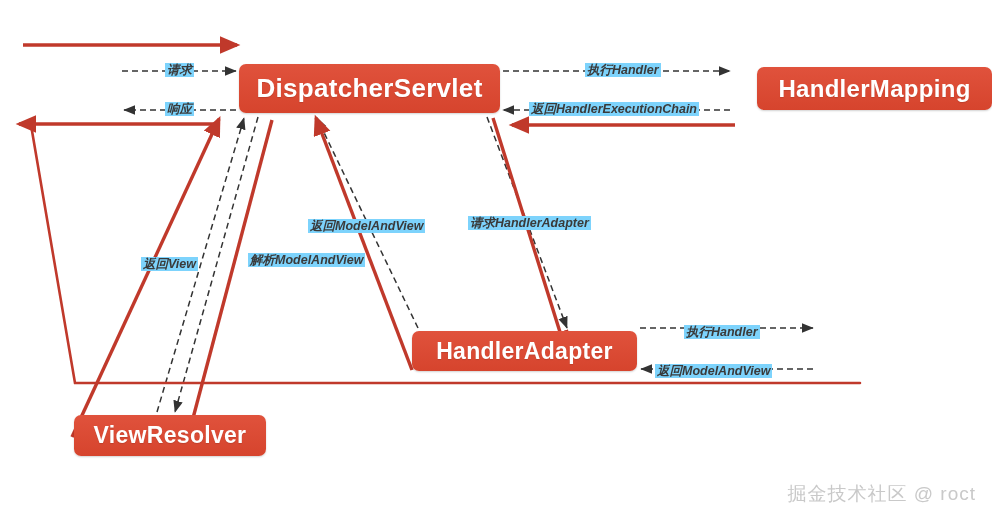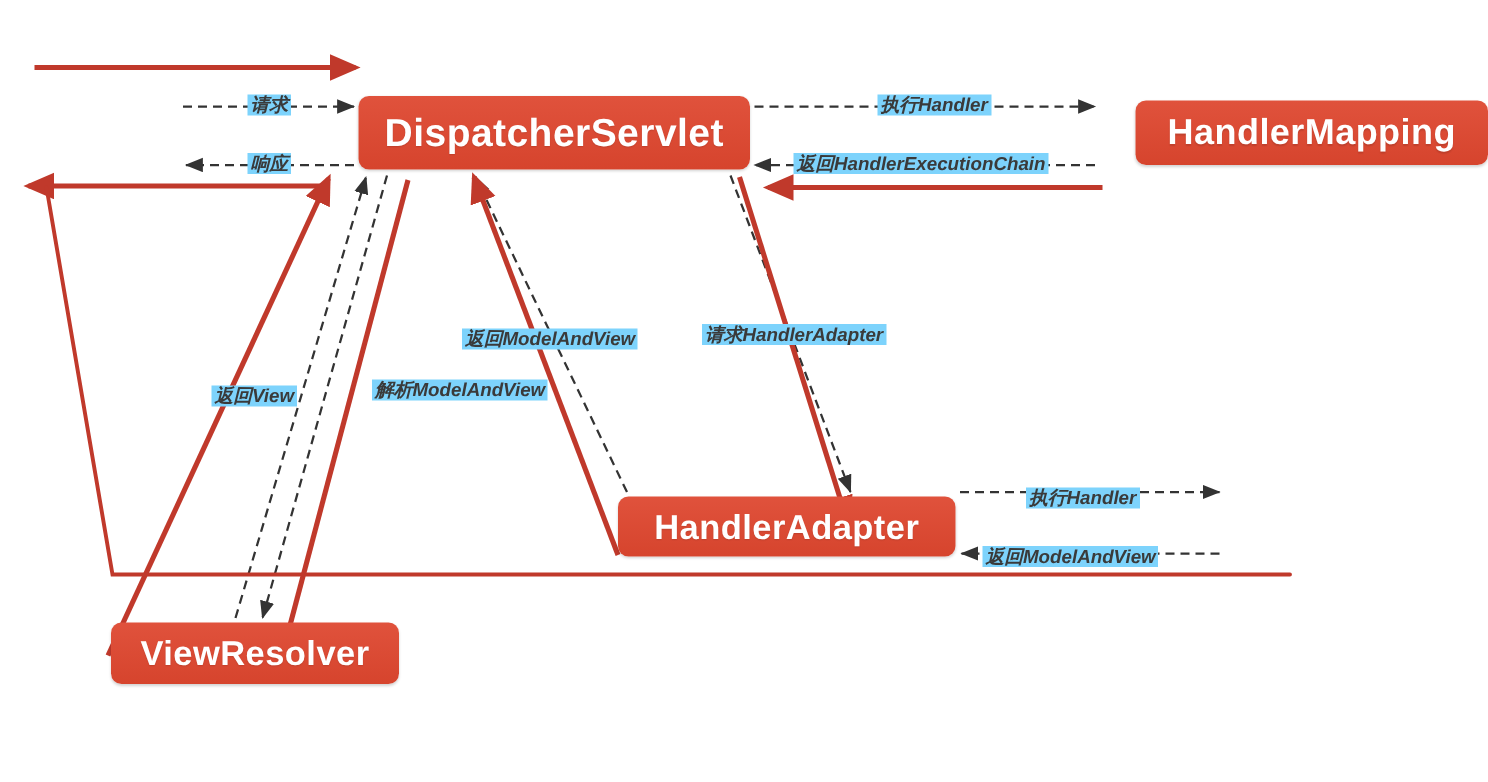--- a/index.html
+++ b/index.html
@@ -118,13 +118,14 @@
   <div class="edge-label" style="left:165px;top:102px;">响应</div>
   <div class="edge-label" style="left:585px;top:63px;">执行Handler</div>
   <div class="edge-label" style="left:529px;top:102px;">返回HandlerExecutionChain</div>
   <div class="edge-label" style="left:468px;top:216px;">请求HandlerAdapter</div>
   <div class="edge-label" style="left:684px;top:325px;">执行Handler</div>
   <div class="edge-label" style="left:655px;top:364px;">返回ModelAndView</div>
   <div class="edge-label" style="left:308px;top:219px;">返回ModelAndView</div>
   <div class="edge-label" style="left:217px;top:253px;margin-left:31px;">解析ModelAndView</div>
   <div class="edge-label" style="left:141px;top:257px;">返回View</div>
 
+  <div id="watermark">掘金技术社区 @ roct</div>
 </div>
 
 </body></html>

